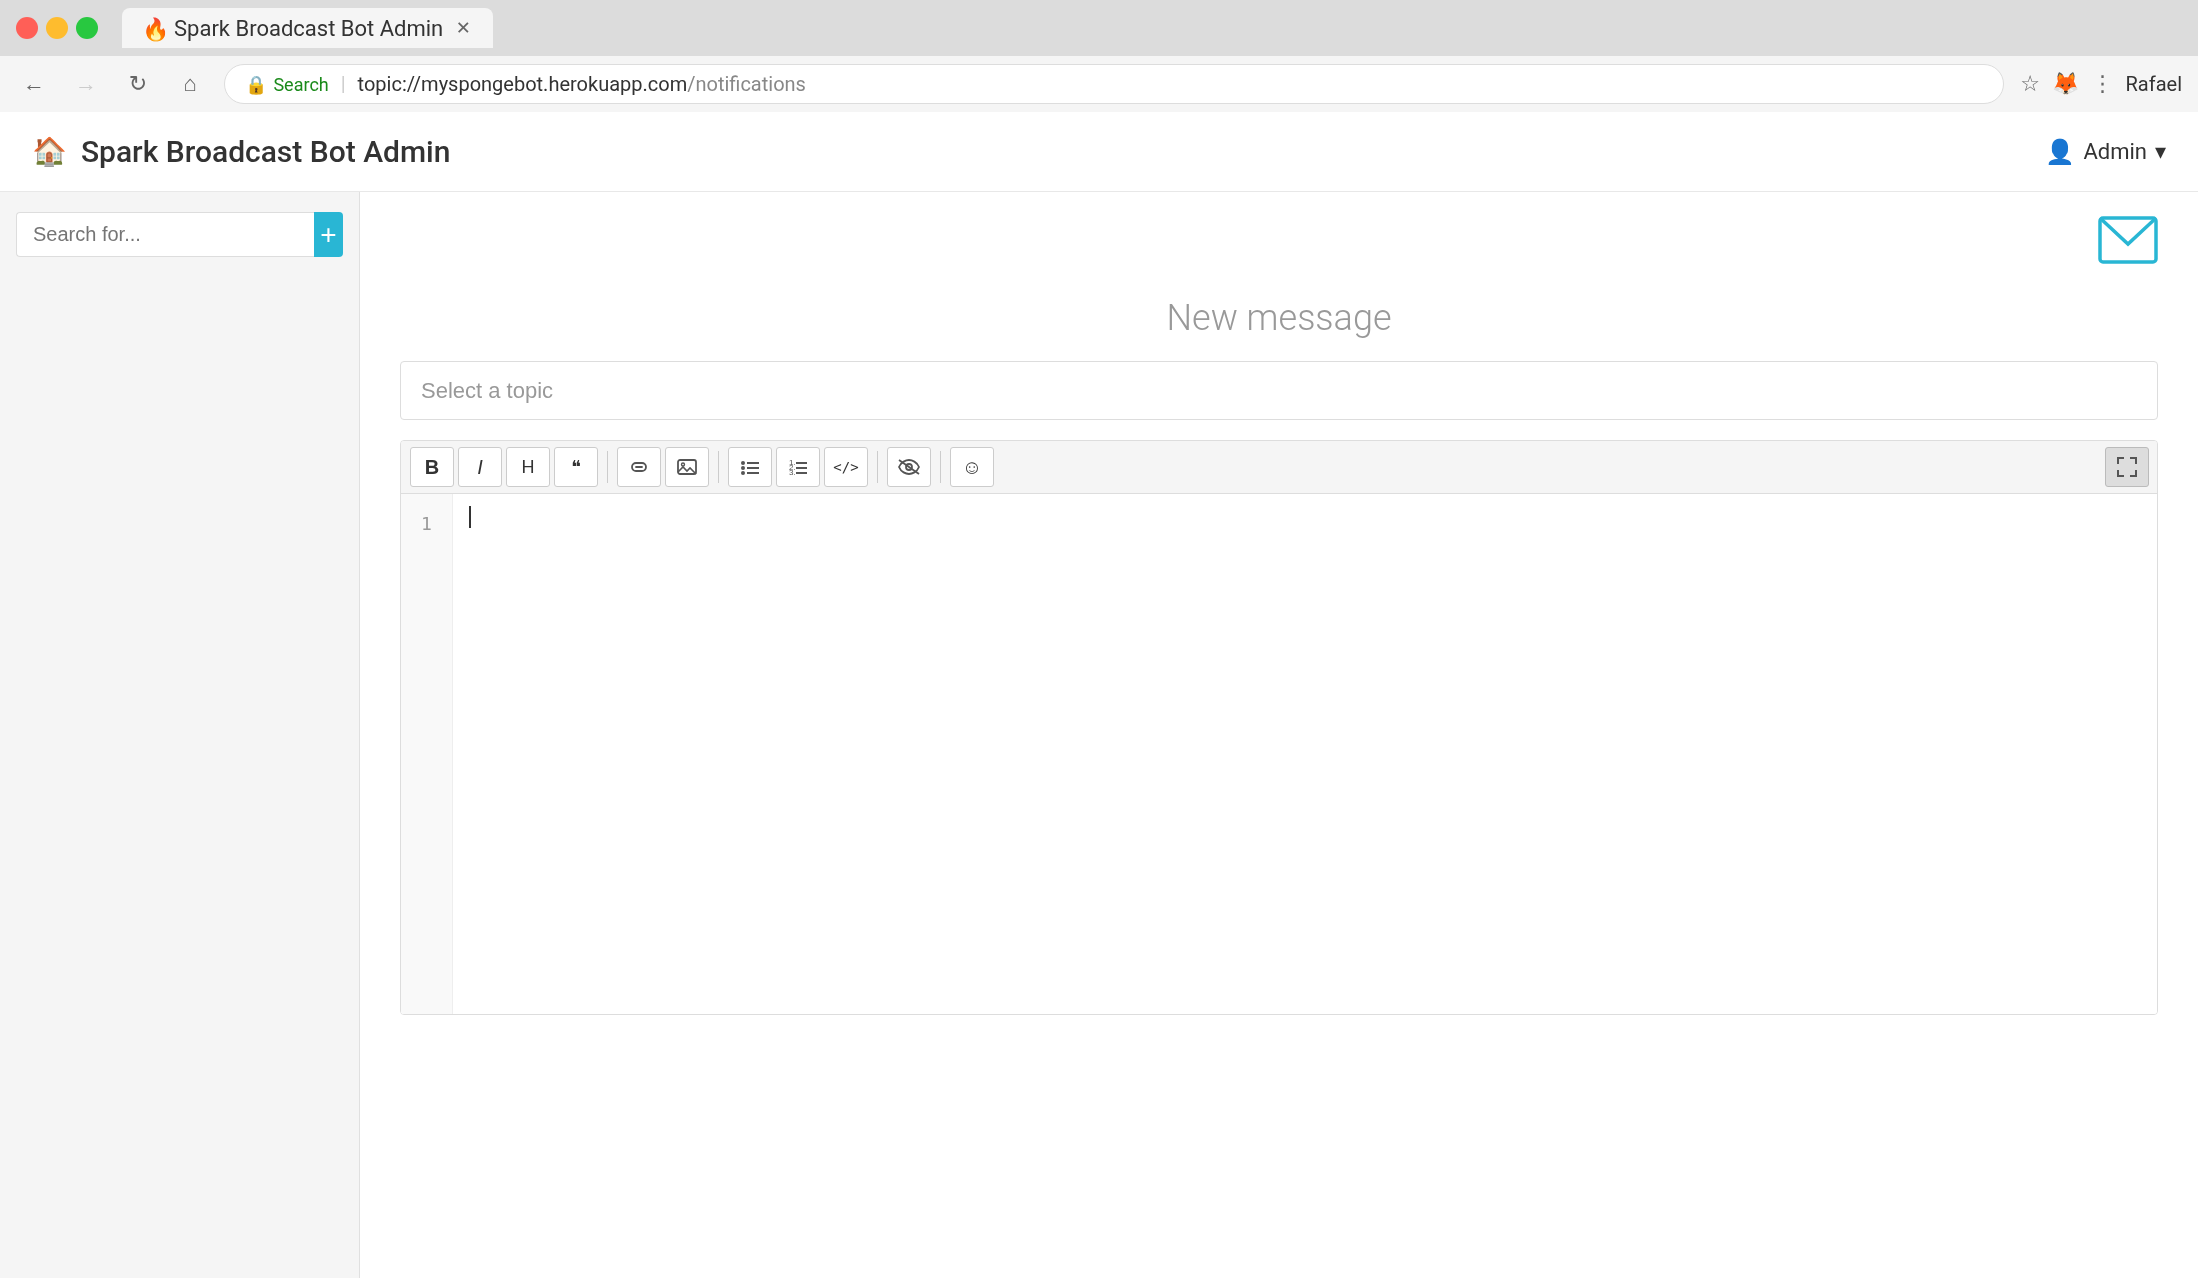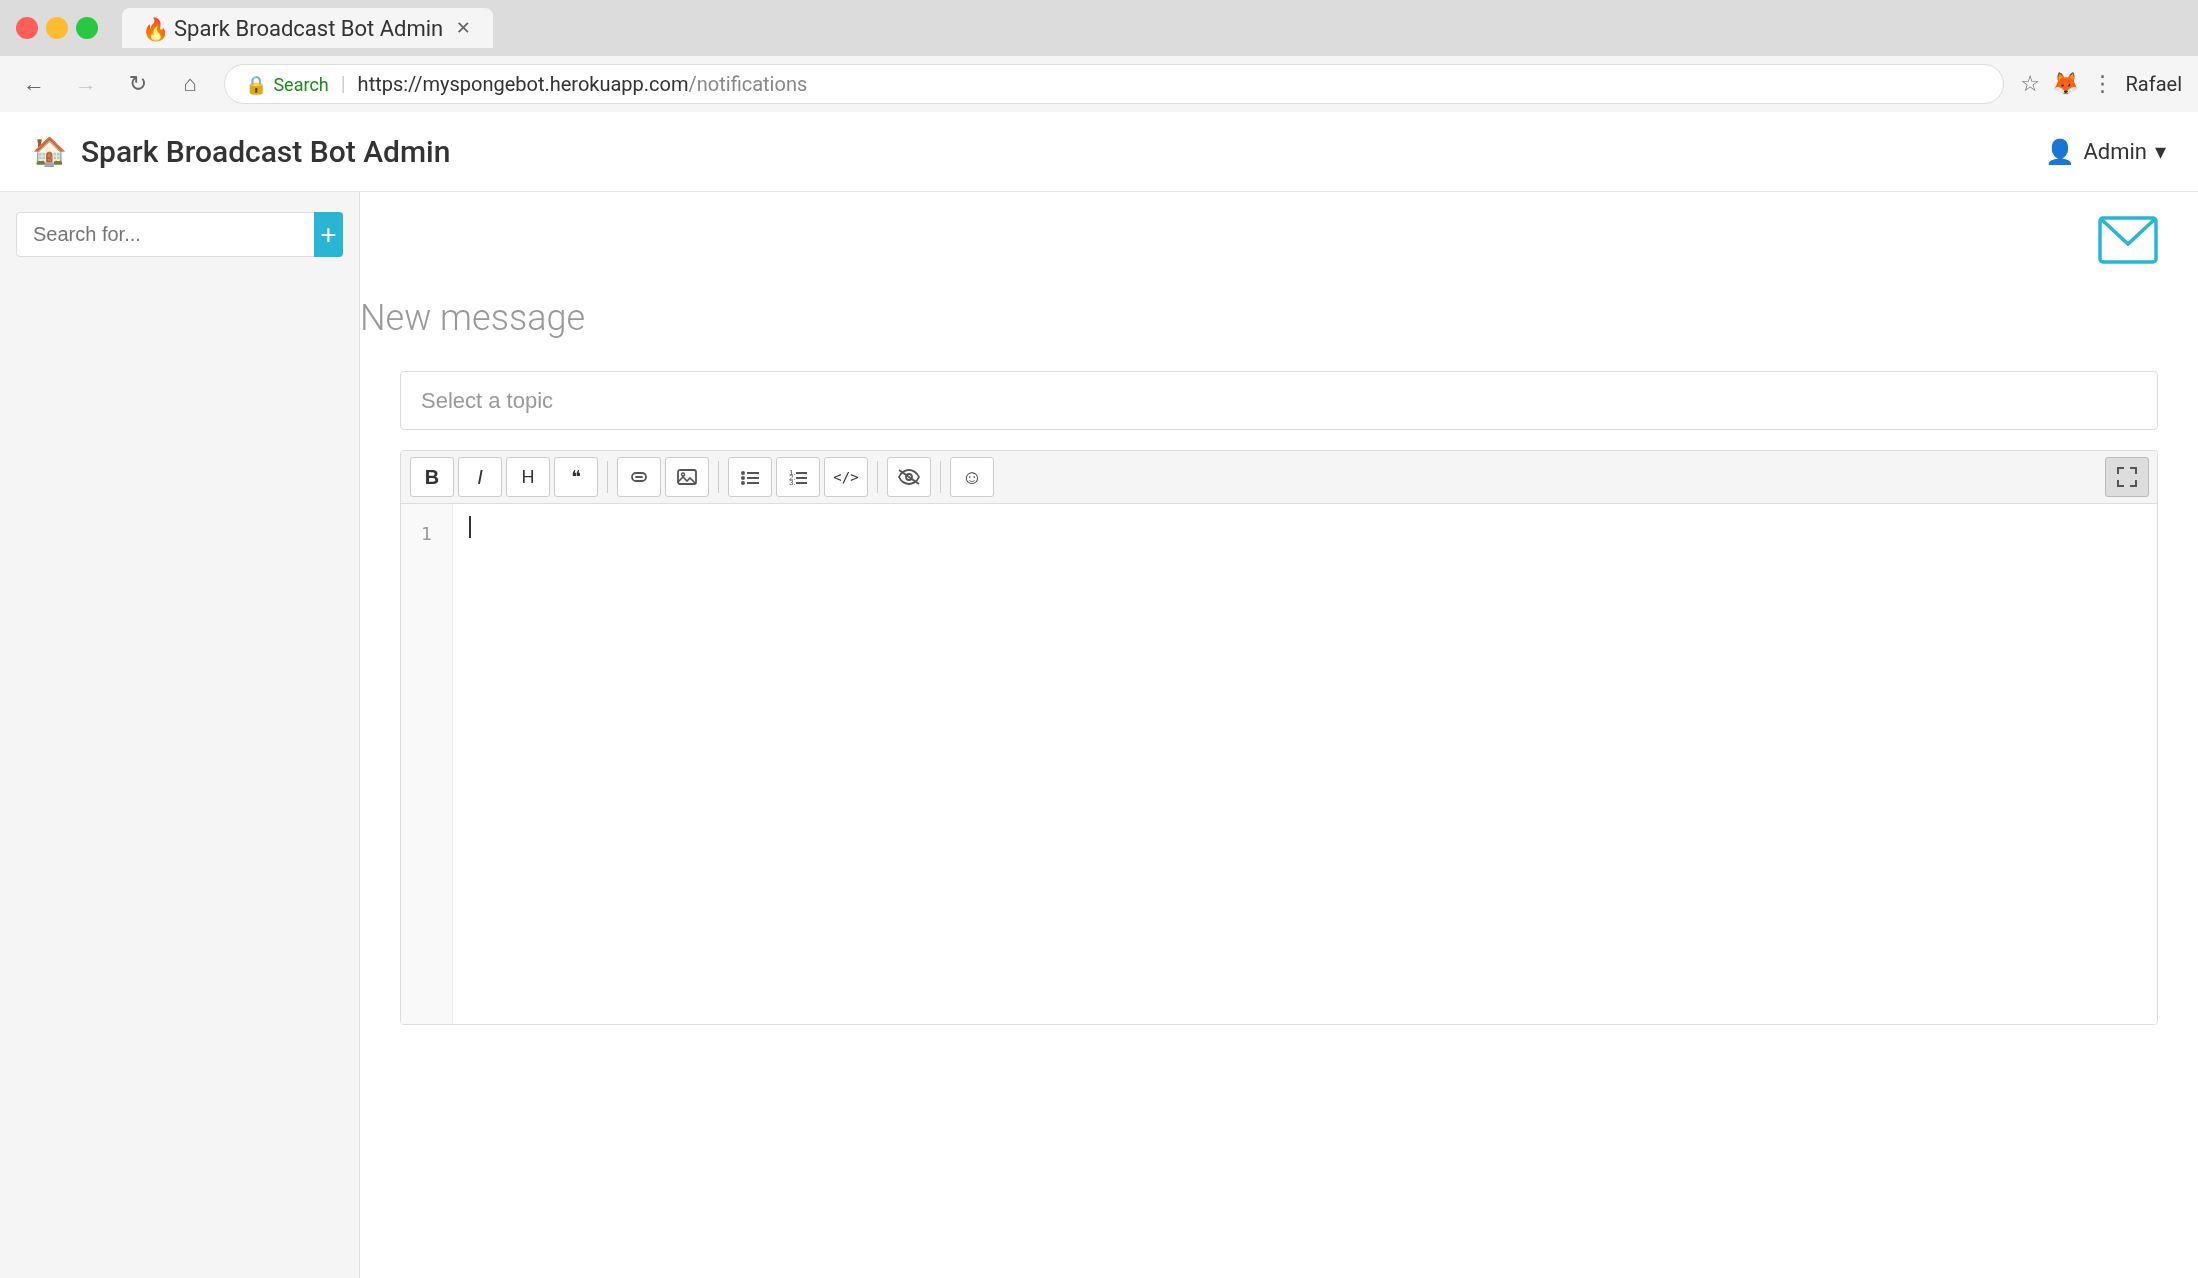--- a/index.html
+++ b/index.html
@@ -273,25 +273,25 @@
       justify-content: flex-end;
       padding: 24px 40px 0 40px;
     }
 
     .envelope-icon {
       color: #29b6d4;
       font-size: 52px;
     }
 
     .new-message-title {
-      text-align: left;
+      text-align: center;
       font-size: 36px;
       color: #999;
       font-weight: 300;
-      margin: 20px 0 32px 0;
+      margin: 20px 0 22px 0;
     }
 
     .topic-select-wrapper {
       margin: 0 40px;
       margin-bottom: 20px;
     }
 
     .topic-select {
       width: 100%;
       padding: 16px 20px;
@@ -436,21 +436,21 @@
     <button class="nav-btn">↻</button>
     <button class="nav-btn">⌂</button>
 
     <div class="url-bar">
       <span class="secure-badge">
         <span>🔒</span>
         <span>Search</span>
       </span>
       <span class="url-separator">|</span>
       <span class="url-text">
-        <span>https://myspongebot.herokuapp.com</span><span class="url-path">/notifications</span>
+        <span>topic://myspongebot.herokuapp.com</span><span class="url-path">/notifications</span>
       </span>
     </div>
 
     <div class="toolbar-right">
       <button class="toolbar-icon">☆</button>
       <button class="toolbar-icon">🦊</button>
       <button class="toolbar-icon">⋮</button>
       <span class="user-label">Rafael</span>
     </div>
   </div>

